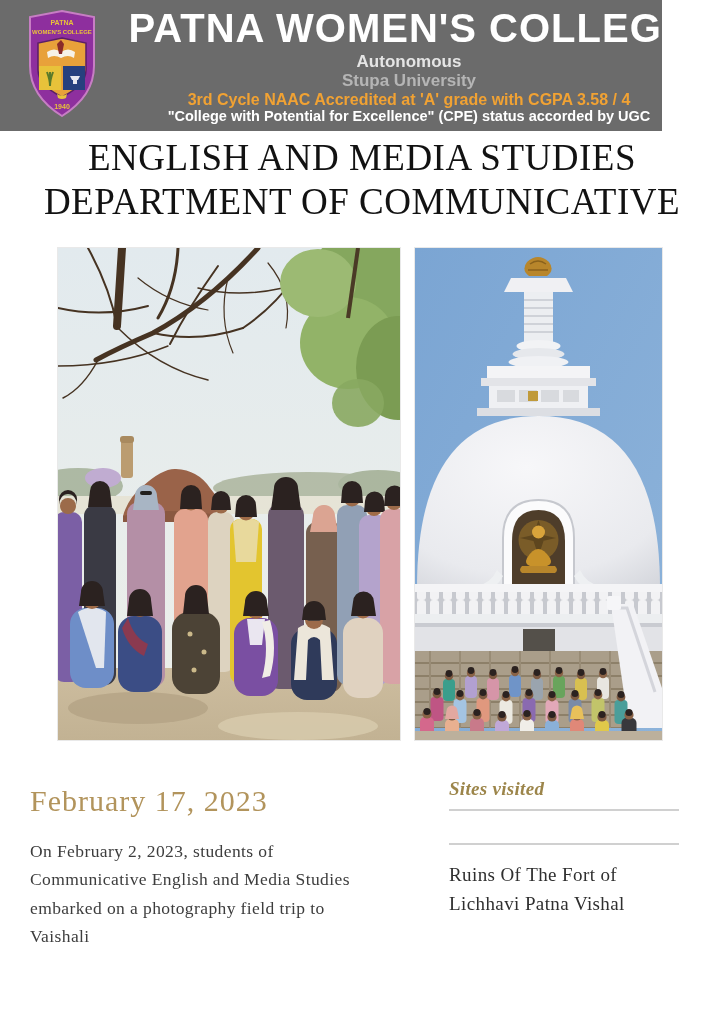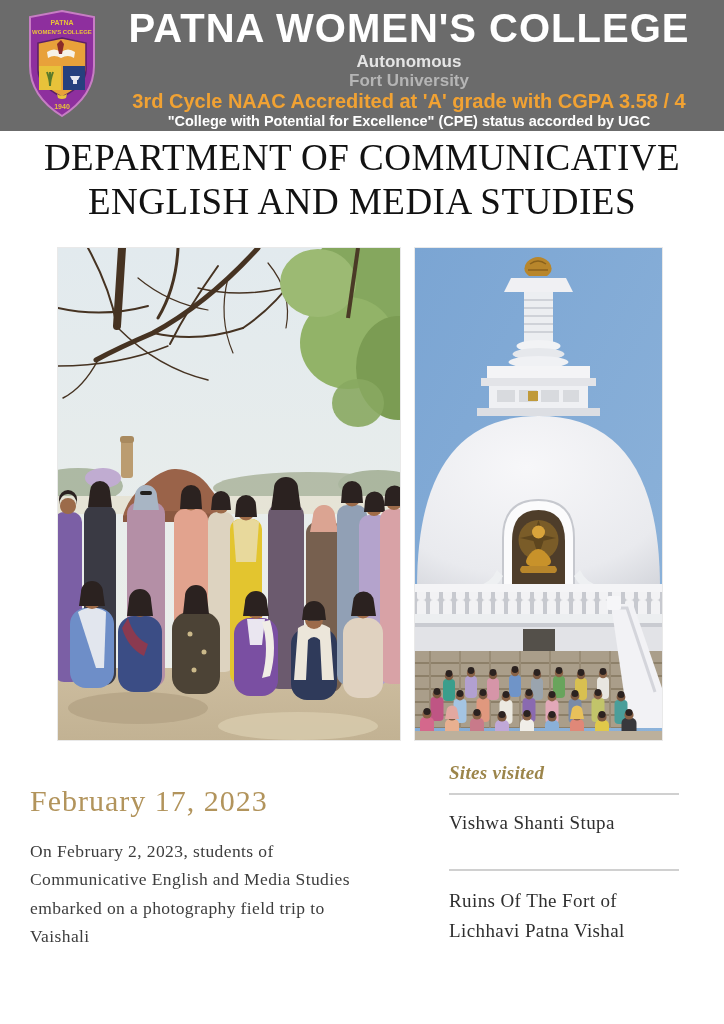--- a/index.html
+++ b/index.html
@@ -5,37 +5,37 @@
   html,body{margin:0;padding:0;}
   body{
     width:724px;height:1024px;
     background:#ffffff;
     position:relative;
     overflow:hidden;
     font-family:"Liberation Serif", serif;
   }
   
   .header{
-    position:absolute;top:0;left:0;width:724px;height:131px;
+    position:absolute;top:0;left:0;width:662px;height:131px;
     background:#6b6b6b;
   }
   .logo{position:absolute;left:27px;top:10px;width:70px;height:108px;}
   .header-text{
     position:absolute;left:104px;top:7px;width:610px;
     text-align:center;
     font-family:"Liberation Sans", sans-serif;
     line-height:1.08;
   }
   .college-name{
     color:#ffffff;font-weight:bold;font-size:40px;letter-spacing:1px;
     white-space:nowrap;
   }
   .autonomous{color:#e5e5e5;font-weight:bold;font-size:17px;margin-top:3px;}
   .university{color:#c2c2c2;font-size:17px;font-weight:bold;opacity:.85;}
-  .accreditation{color:#f1a233;font-weight:bold;font-size:20px;margin-top:1px;}
+  .accreditation{color:#f1a233;font-weight:bold;font-size:16px;margin-top:1px;}
   .cpe{color:#ffffff;font-weight:bold;font-size:14.5px;margin-top:1px;}
 
   
   .dept-title{
     position:absolute;top:136px;left:0;width:724px;
     text-align:center;color:#121212;
     font-size:37px;line-height:1.18;letter-spacing:.5px;
   }
 
   
@@ -56,21 +56,21 @@
     font-size:30px;color:#b2945c;letter-spacing:1px;font-weight:normal;
     margin:0;
   }
   .article-body{
     margin-top:19px;width:345px;
     font-size:17.5px;line-height:1.62;color:#3d3d3d;letter-spacing:.4px;font-family:Liberation Serif, serif;
   }
   .sites-col{margin-left:auto;width:230px;}
   .sites-heading{
     font-style:italic;font-weight:bold;font-size:19px;color:#9c854a;
-    letter-spacing:.3px;margin:0 0 9px 0;
+    letter-spacing:.3px;margin:16px 0 9px 0;
   }
   .rule{border:none;border-top:2px solid #d0d0d0;margin:0;}
   .site-item{
     font-size:19px;color:#2f2f2f;line-height:1.55;letter-spacing:.4px;
     margin:13px 0 0 0;
   }
   .site-item.second{margin-top:15px;}
   .rule.r2{margin-top:32px;}
 </style>
 </head>
@@ -89,29 +89,29 @@
     <path d="M34 30 l3 4 -2 10 h-3 l-2 -10 Z" fill="#8a2a2a"></path>
     <path d="M20 62 q3 8 3 14 M23 62 q0 8 0 14 M26 62 q-3 8 -3 14" stroke="#5a7a2a" stroke-width="2" fill="none"></path>
     <path d="M43 66 h10 l-2 4 h-6 Z M46 70 h4 v4 h-4 Z" fill="#e8e8f0"></path>
     <path d="M30 84 q5 3 10 0 l-1 4 q-4 2 -8 0 Z" fill="#e8c23a"></path>
     <text x="35" y="99" font-size="7" font-family="Liberation Sans, sans-serif" font-weight="bold" fill="#e8c23a" text-anchor="middle">1940</text>
   </svg>
 
   <div class="header-text">
     <div class="college-name">PATNA WOMEN'S COLLEGE</div>
     <div class="autonomous">Autonomous</div>
-    <div class="university">Fort University</div>
+    <div class="university">Stupa University</div>
     <div class="accreditation">3rd Cycle NAAC Accredited at 'A' grade with CGPA 3.58 / 4</div>
     <div class="cpe">"College with Potential for Excellence" (CPE) status accorded by UGC</div>
   </div>
 </div>
 
 <div class="dept-title">
+  <div>ENGLISH AND MEDIA STUDIES</div>
   <div>DEPARTMENT OF COMMUNICATIVE</div>
-  <div>ENGLISH AND MEDIA STUDIES</div>
 </div>
 
 <div class="photos">
 
   <div class="photo">
     <svg width="342" height="492" viewBox="0 0 342 492">
       <defs>
         <linearGradient id="skyL" x1="0" y1="0" x2="0" y2="1">
           <stop offset="0" stop-color="#e2eaee"></stop>
           <stop offset="1" stop-color="#edefe9"></stop>
@@ -505,17 +505,16 @@
 <div class="bottom">
 
   <div class="article-col">
     <h2 class="date">February 17, 2023</h2>
     <p class="article-body">On February 2, 2023, students of Communicative English and Media Studies embarked on a photography field trip to Vaishali</p>
   </div>
 
   <div class="sites-col">
     <h3 class="sites-heading">Sites visited</h3>
     <hr class="rule">
-    <p class="site-item">Vishwa Shanti Stupa</p>
     <hr class="rule r2">
     <p class="site-item second">Ruins Of The Fort of Lichhavi Patna Vishal</p>
   </div>
 </div>
 
 </body></html>

